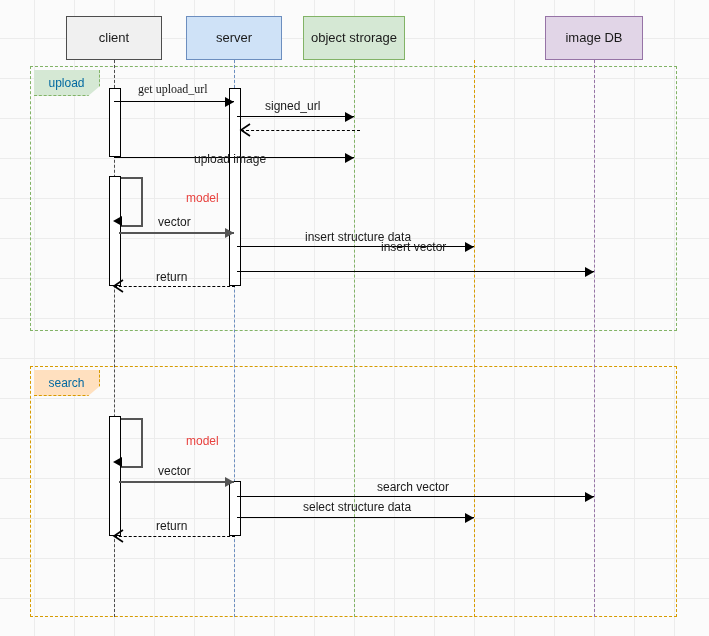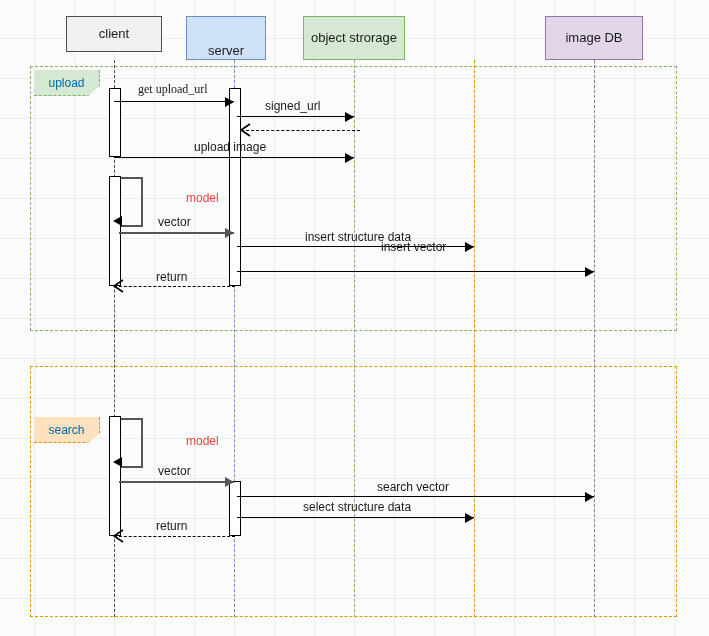--- a/index.html
+++ b/index.html
@@ -105,32 +105,32 @@
 </style>
 </head>
 <body>
 
 <div id="canvas">
     <div class="frame" style="left: 30px; top: 66px; width: 647px; height: 265px; border-color: rgb(130, 179, 102);"></div>
     <div class="frame-label" style="left: 34px; top: 70px; width: 66px; height: 26px; background: rgb(213, 232, 212); border-color: rgb(130, 179, 102); clip-path: polygon(0px 0px, 100% 0px, 100% 62%, 82% 100%, 0px 100%);">
       <span>upload</span>
     </div>
     <div class="frame" style="left: 30px; top: 366px; width: 647px; height: 251px; border-color: rgb(215, 155, 0);"></div>
-    <div class="frame-label" style="left: 34px; top: 370px; width: 66px; height: 26px; background: rgb(255, 224, 191); border-color: rgb(215, 155, 0); clip-path: polygon(0px 0px, 100% 0px, 100% 62%, 82% 100%, 0px 100%); margin-top: 47px;">
+    <div class="frame-label" style="left: 34px; top: 370px; width: 66px; height: 26px; background: rgb(255, 224, 191); border-color: rgb(215, 155, 0); clip-path: polygon(0px 0px, 100% 0px, 100% 62%, 82% 100%, 0px 100%);">
       <span>search</span>
     </div>
     <div class="lifeline" style="left: 114px; top: 60px; height: 557px; border-left-color: rgb(77, 77, 77);"></div>
     <div class="lifeline" style="left: 234px; top: 60px; height: 557px; border-left-color: rgb(108, 142, 191);"></div>
     <div class="lifeline" style="left: 354px; top: 60px; height: 557px; border-left-color: rgb(130, 179, 102);"></div>
     <div class="lifeline" style="left: 474px; top: 60px; height: 557px; border-left-color: rgb(215, 155, 0);"></div>
     <div class="lifeline" style="left: 594px; top: 60px; height: 557px; border-left-color: rgb(150, 115, 166);"></div>
-    <div class="node" style="left: 66px; top: 16px; width: 96px; height: 36px; background: rgb(240, 240, 240); border: 1px solid rgb(77, 77, 77);">
+    <div class="node" style="left: 66px; top: 16px; width: 96px; height: 44px; background: rgb(240, 240, 240); border: 1px solid rgb(77, 77, 77);">
       <span>client</span>
     </div>
-    <div class="node" style="left: 186px; top: 16px; width: 80px; height: 44px; background: rgb(207, 226, 247); border: 1px solid rgb(108, 142, 191); align-items: flex-end;">
+    <div class="node" style="left: 186px; top: 16px; width: 96px; height: 44px; background: rgb(207, 226, 247); border: 1px solid rgb(108, 142, 191);">
       <span>server</span>
     </div>
     <div class="node" style="left: 303px; top: 16px; width: 102px; height: 44px; background: rgb(213, 232, 212); border: 1px solid rgb(130, 179, 102);">
       <span>object strorage</span>
     </div>
     <div class="node" style="left: 545px; top: 16px; width: 98px; height: 44px; background: rgb(225, 213, 231); border: 1px solid rgb(150, 115, 166);">
       <span>image DB</span>
     </div>
     <div class="act" style="left: 109px; top: 88px; width: 12px; height: 69px;"></div>
     <div class="act" style="left: 109px; top: 176px; width: 12px; height: 110px;"></div>
@@ -148,21 +148,21 @@
     <div class="msg-label" style="left: 138px; top: 82px; font-family: Liberation Serif, serif;">get upload_url</div>
     <div class="msg-line msg-solid" style="left: 237px; top: 116px; width: 117px;"></div>
     <div class="arrowhead ah-right" style="left: 345px; top: 112px;"></div>
     <div class="msg-label" style="left: 265px; top: 99px;">signed_url</div>
     <div class="msg-line msg-dashed" style="left: 241px; top: 130px; width: 119px;"></div>
     <svg width="12" height="14" style="position: absolute; left: 239px; top: 123px; z-index: 6;">
       <path d="M11 1 L2 7 L11 13" fill="none" stroke="#000" stroke-width="1.6"></path>
     </svg>
     <div class="msg-line msg-solid" style="left: 114px; top: 157px; width: 240px;"></div>
     <div class="arrowhead ah-right" style="left: 345px; top: 153px;"></div>
-    <div class="msg-label" style="left: 194px; top: 140px;">upload image</div>
+    <div class="msg-label" style="left: 194px; top: 152px;">upload image</div>
     <div class="msg-line msg-solid-gray" style="left: 119px; top: 232px; width: 115px;"></div>
     <div class="arrowhead ah-right-gray" style="left: 225px; top: 228px;"></div>
     <div class="msg-label" style="left: 158px; top: 215px;">vector</div>
     <div class="msg-line msg-solid" style="left: 237px; top: 246px; width: 237px;"></div>
     <div class="arrowhead ah-right" style="left: 465px; top: 242px;"></div>
     <div class="msg-label" style="left: 305px; top: 230px;">insert structure data</div>
     <div class="msg-line msg-solid" style="left: 237px; top: 271px; width: 357px;"></div>
     <div class="arrowhead ah-right" style="left: 585px; top: 267px;"></div>
     <div class="msg-label" style="left: 381px; top: 240px;">insert vector</div>
     <div class="msg-line msg-dashed" style="left: 114px; top: 286px; width: 121px;"></div>

